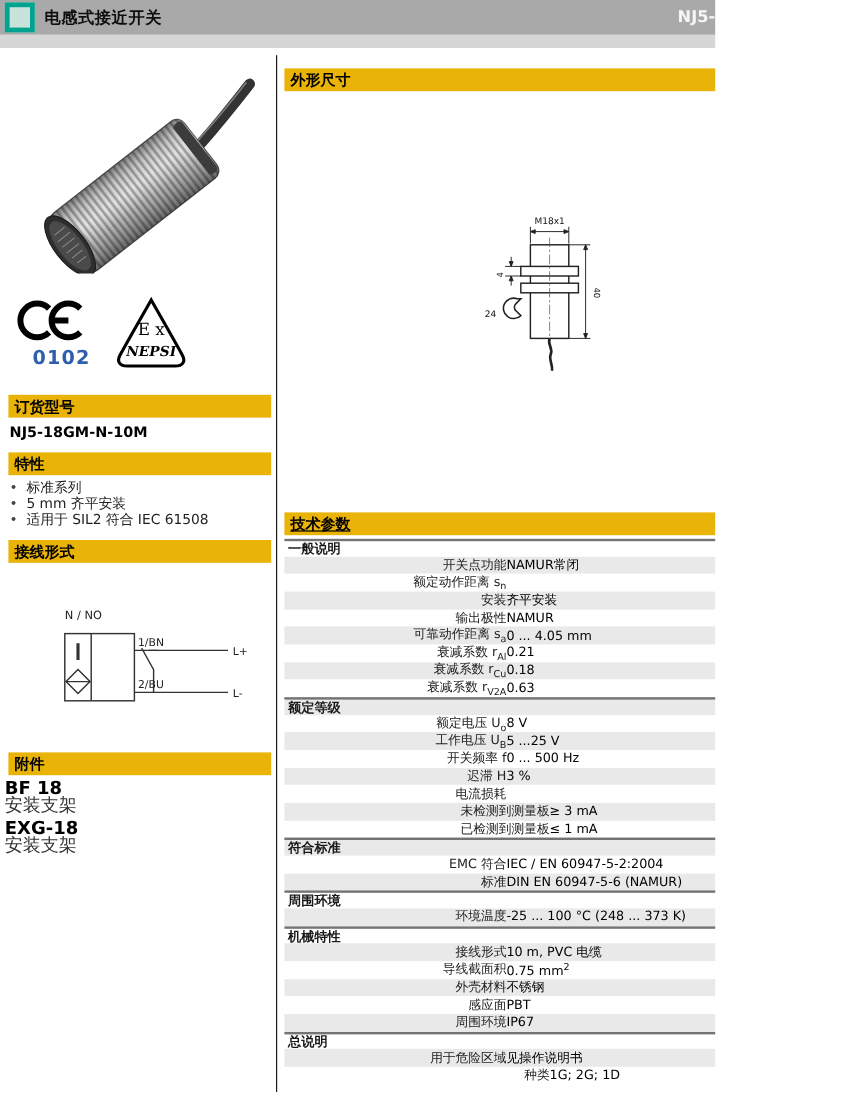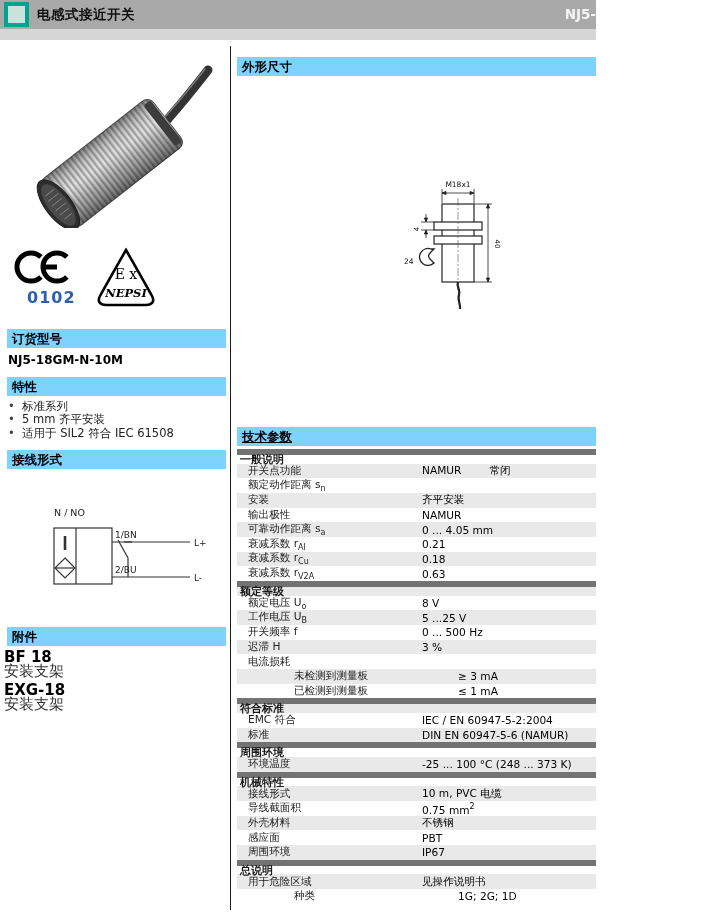--- a/index.html
+++ b/index.html
@@ -9,47 +9,47 @@
   
   .topbar{position:absolute;left:0;top:0;width:704px;height:29px;background:#a9a9a9;}
   .logo-square{position:absolute;left:4px;top:2px;width:25px;height:25px;box-sizing:border-box;
                background:#c9e2dc;border:4px solid #00a48e;}
   .topbar-title{position:absolute;left:37px;top:6px;font-size:13.5px;font-weight:bold;color:#0f0f0f;letter-spacing:.5px;}
   .topbar-model{position:absolute;right:10px;top:6px;font-size:13.5px;font-weight:bold;color:#f5f5f5;}
   .substrip{position:absolute;left:0;top:29px;width:704px;height:11px;background:#d6d6d6;}
   .vdivider{position:absolute;left:230px;top:46px;width:1px;height:864px;background:#1c1c1c;}
 
   
-  .secbar{position:absolute;height:19px;background:#7dd3fc;box-sizing:border-box;
+  .secbar{position:absolute;height:19px;background:#eab308;box-sizing:border-box;
           padding:2px 0 0 5px;font-size:12.5px;font-weight:bold;color:#000;}
   .secbar.left{left:7px;width:219px;}
   .secbar.right{left:237px;width:452px;}
 
   .order-number{position:absolute;left:8px;top:353px;font-size:12px;font-weight:bold;color:#000;}
 
   .features-list{position:absolute;left:8px;top:400px;width:215px;font-size:11.5px;color:#222;}
   .bullet-item{display:flex;line-height:13.4px;}
   .bullet-dot{width:14px;color:#444;}
 
   .accessories{position:absolute;left:4px;top:650px;width:215px;font-size:15px;}
   .acc-name{font-weight:bold;color:#000;line-height:14px;}
   .acc-desc{color:#333;line-height:14px;margin-bottom:5px;}
 
   
   .tech-table{position:absolute;left:237px;top:449px;width:452px;}
   .trow{display:flex;align-items:center;height:14.68px;font-size:10.6px;box-sizing:border-box;}
   .trow.shade{background:#e9e9e9;}
-  .trow.sec{font-weight:bold;font-size:11px;border-top:6px solid #737373;}
+  .trow.sec{font-weight:bold;font-size:11px;border-top:2px solid #737373;}
   .seclabel{padding-left:3px;}
-  .tlabel{width:185px;padding-left:11px;box-sizing:border-box;color:#222;white-space:nowrap;}
+  .tlabel{width:185px;padding-left:11px;box-sizing:border-box;color:#222;white-space:nowrap;text-align:right;}
   .tlabel.ind{padding-left:21px;margin-left:36px;}
   .tvalue{flex:1;color:#000;white-space:nowrap;}
   .trow sub{font-size:8px;}
   .trow sup{font-size:8px;}
-  .v2{margin-left:28px;}
+  .v2{}
 
   svg text{font-family:"DejaVu Sans","Liberation Sans",sans-serif;}
   .serif{font-family:"DejaVu Serif","Liberation Serif",serif;}
 </style>
 </head>
 <body>
 
 <div class="page">
 
   <div class="topbar">

